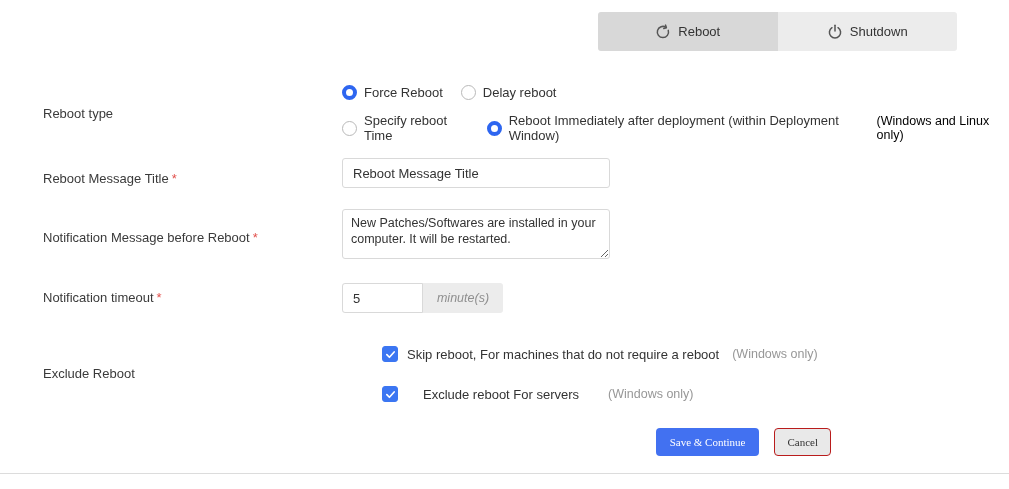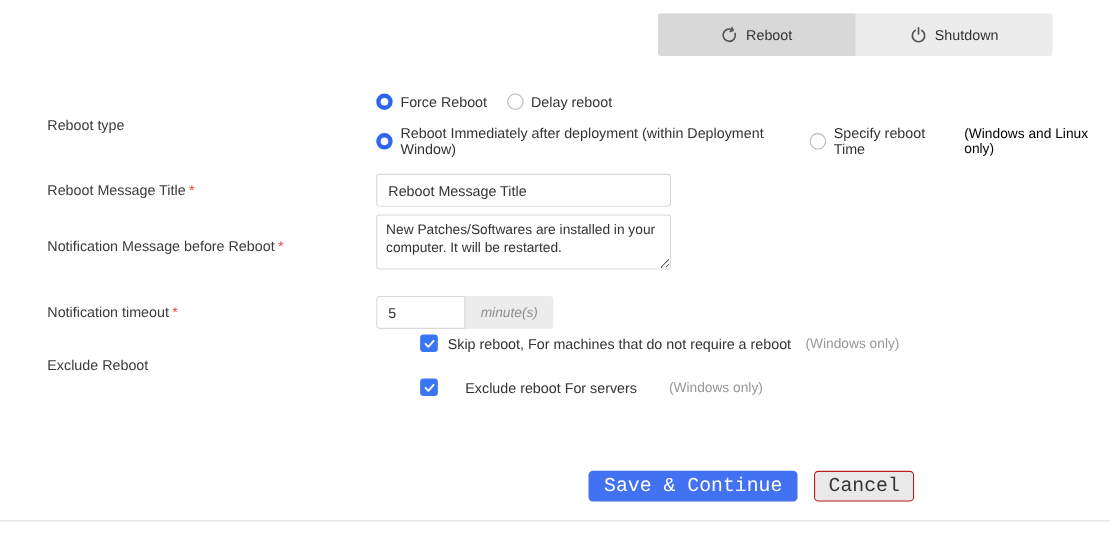--- a/index.html
+++ b/index.html
@@ -133,42 +133,42 @@
     flex-shrink: 0;
     display: flex; align-items: center; justify-content: center;
     cursor: pointer;
   }
   .checkbox.checked { background: #3b76f2; border-color: #3b76f2; }
   .checkbox.checked svg { display: block; }
   .checkbox svg { display: none; }
 
   
   .row-type    { margin-bottom: 15px; }
-  .row-title   { margin-bottom: 7px; align-items: center; }
+  .row-title   { margin-bottom: 21px; align-items: flex-end; }
   .row-message { margin-bottom: 21px; }
   .row-message .form-label { padding-top: 5px; }
-  .row-timeout { margin-bottom: 5px; align-items: center; }
+  .row-timeout { margin-bottom: 33px; align-items: center; }
 
   
   .actions {
     position: absolute;
     top: 428px;
     left: 0;
     width: 100%;
     display: flex;
     justify-content: flex-end;
     padding-right: 178px;
     gap: 15px;
   }
   .btn {
     height: 28px;
     border: none;
     border-radius: 4px;
-    font-family: Liberation Mono, monospace;
-    font-size: 18px;
+    font-family: Liberation Serif, serif;
+    font-size: 11px;
     cursor: pointer;
     display: inline-flex;
     align-items: center;
   }
   .btn-primary { background: #4271f1; color: #fff; padding: 0 14px; }
   .btn-secondary { background: #e9e9e9; color: #333; padding: 0 12px; border: 1px solid #b91c1c; }
 
   .footer-divider {
     position: absolute;
     top: 473px;
@@ -211,26 +211,26 @@
           <span class="radio selected"></span>
           <span>Force Reboot</span>
         </label>
         <label class="radio-opt">
           <span class="radio"></span>
           <span>Delay reboot</span>
         </label>
       </div>
       <div class="radio-line">
         <label class="radio-opt">
+          <span class="radio"></span>
+          <span>Specify reboot Time</span>
+        </label>
+        <label class="radio-opt">
           <span class="radio selected"></span>
           <span>Reboot Immediately after deployment (within Deployment Window)</span>
-        </label>
-        <label class="radio-opt">
-          <span class="radio"></span>
-          <span>Specify reboot Time</span>
         </label>
         <span class="hint">(Windows and Linux only)</span>
       </div>
     </div>
   </div>
 
   <div class="form-row row-title">
     <div class="form-label">
       <span>Reboot Message Title</span><span class="req">*</span>
     </div>

